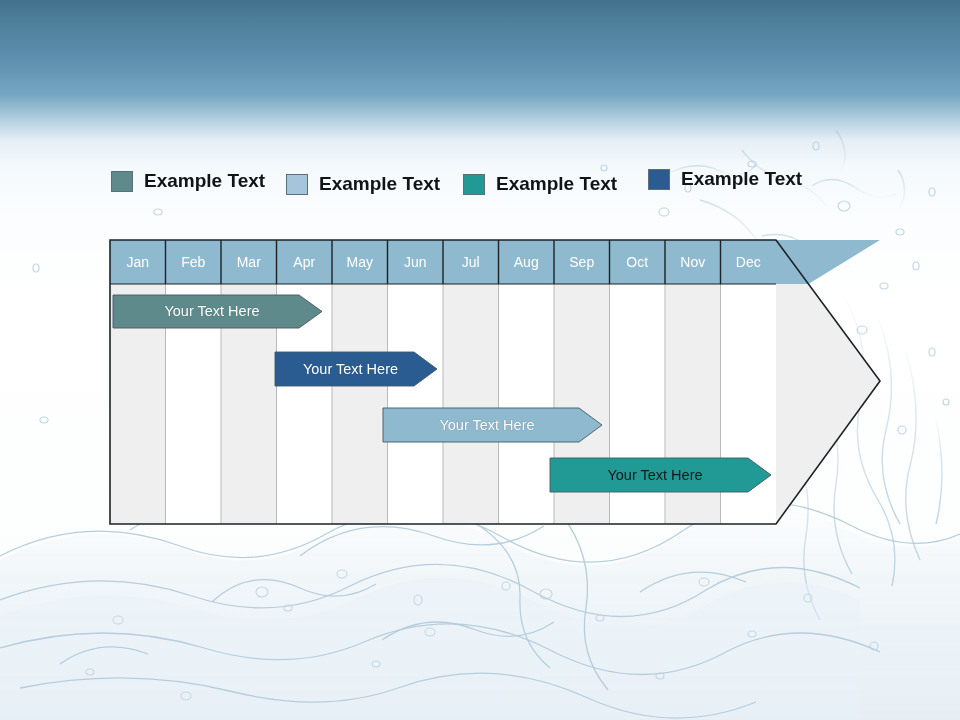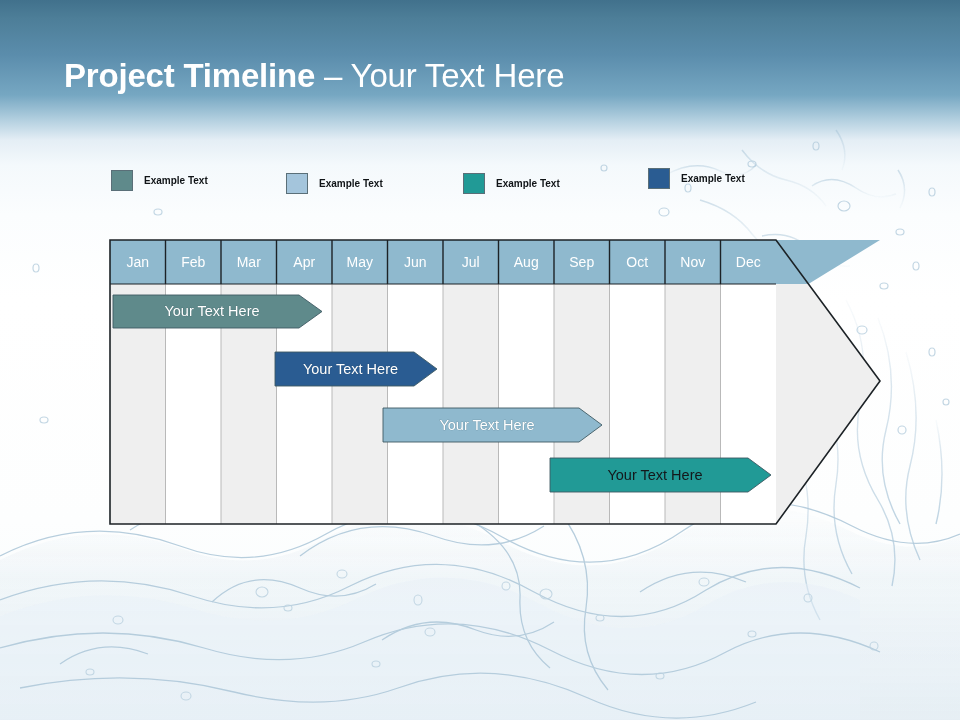--- a/index.html
+++ b/index.html
@@ -67,21 +67,21 @@
     white-space: nowrap;
   }
   .legend-swatch {
     width: 22px;
     height: 21px;
     border: 1px solid #5a6f78;
     flex: 0 0 auto;
   }
   .legend-label {
     margin-left: 11px;
-    font-size: 10px;
+    font-size: 19px;
     font-weight: bold;
     color: #101417;
   }
 
   
   #chart {
     position: absolute;
     left: 0; top: 0;
     width: 960px; height: 720px;
     pointer-events: none;
@@ -206,23 +206,20 @@
       <ellipse cx="752" cy="634" rx="4" ry="3"></ellipse>
       <ellipse cx="808" cy="598" rx="4" ry="4"></ellipse>
       <ellipse cx="118" cy="620" rx="5" ry="4"></ellipse>
       <ellipse cx="90" cy="672" rx="4" ry="3"></ellipse>
       <ellipse cx="186" cy="696" rx="5" ry="4"></ellipse>
       <ellipse cx="660" cy="676" rx="4" ry="3"></ellipse>
       <ellipse cx="874" cy="646" rx="4" ry="4"></ellipse>
     </g>
   </svg>
 
-  <div class="title">
-    <span class="bold">Project Timeline</span><span class="light"> – Your Text Here</span>
-  </div>
 
   <div id="legend-root">
       <div class="legend-item" style="left: 111px; top: 170px;">
         <span class="legend-swatch" style="background: rgb(95, 138, 139);"></span>
         <span class="legend-label">Example Text</span>
       </div>
       <div class="legend-item" style="left: 286px; top: 173px;">
         <span class="legend-swatch" style="background: rgb(164, 197, 220);"></span>
         <span class="legend-label">Example Text</span>
       </div>

